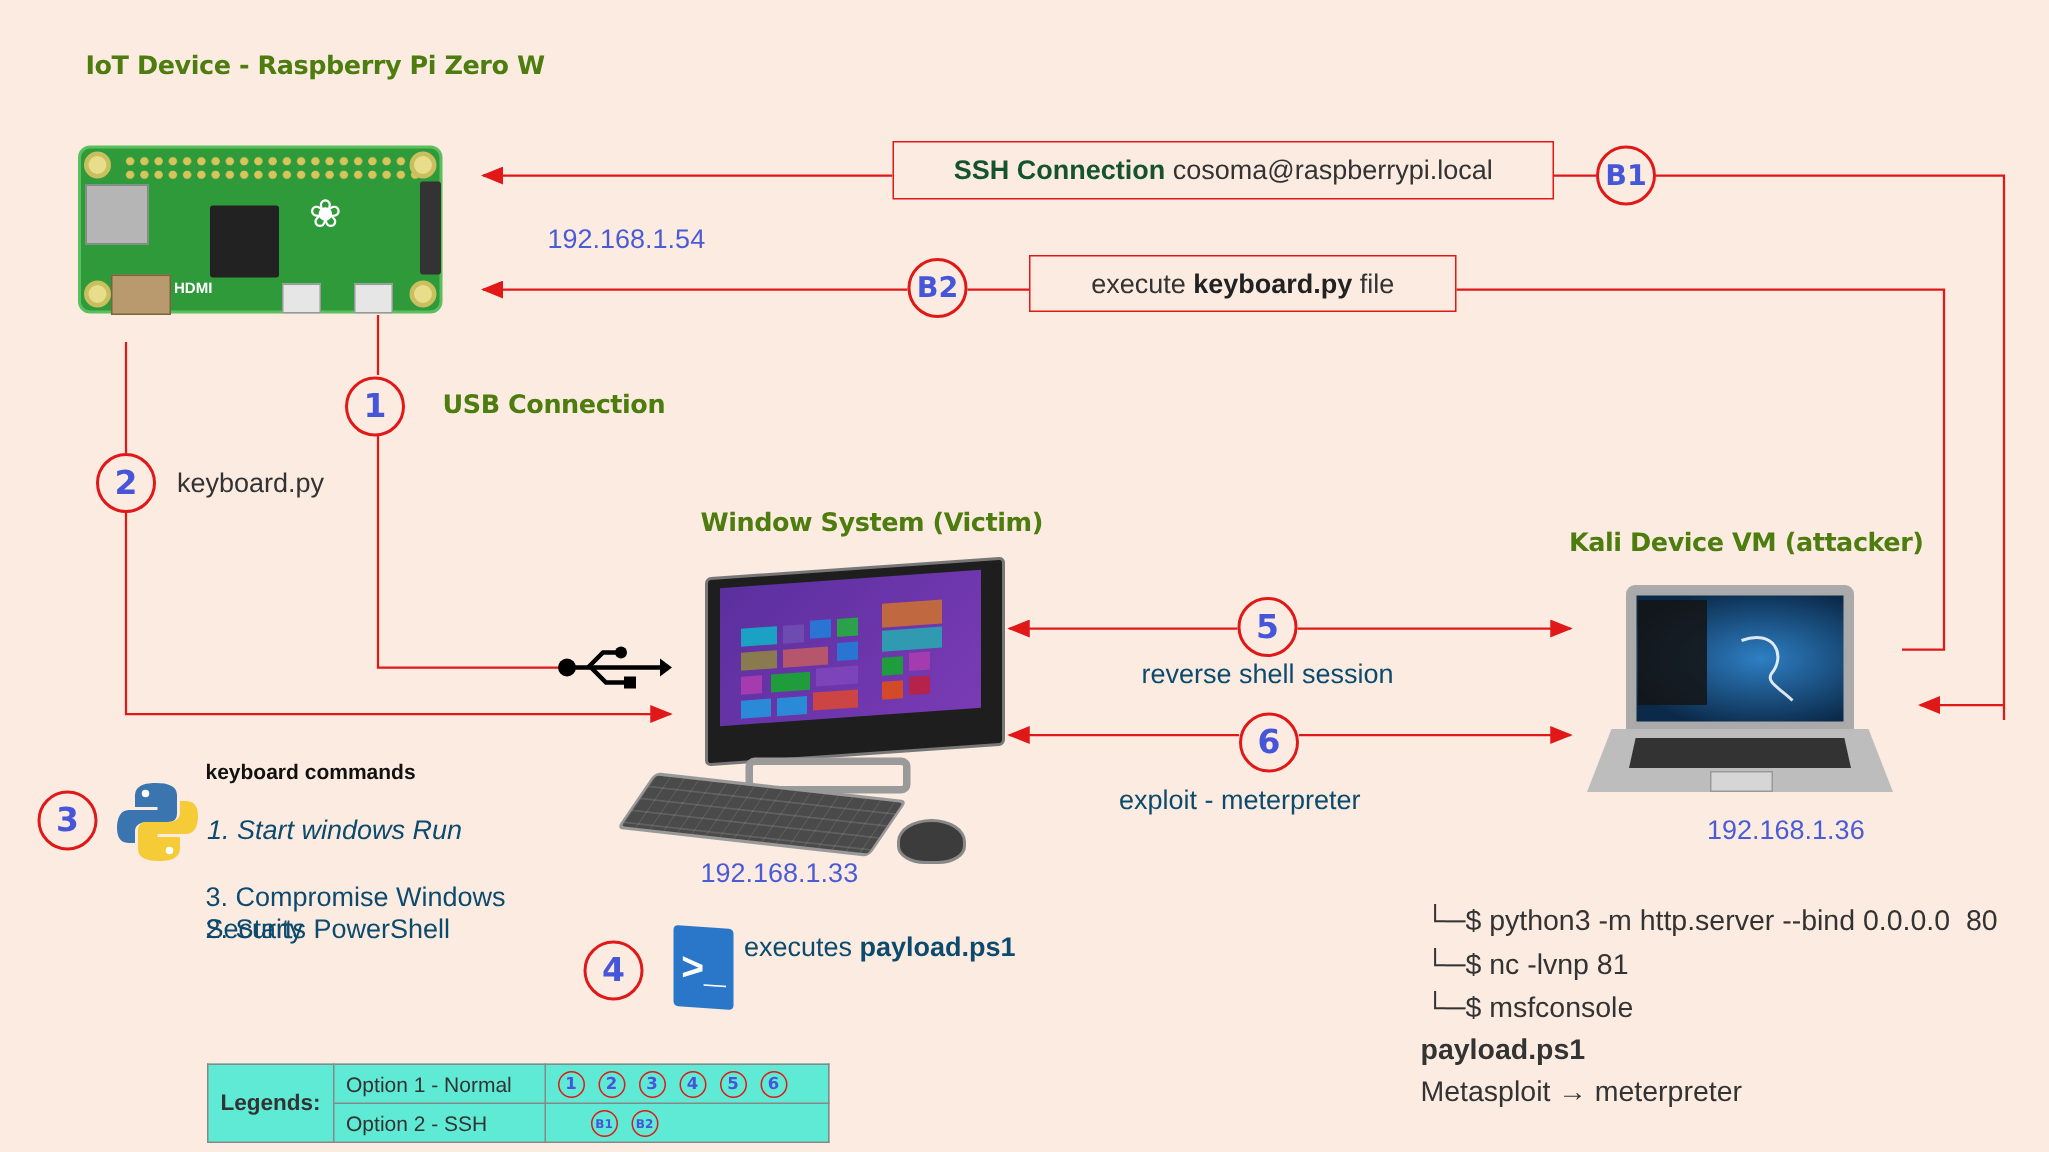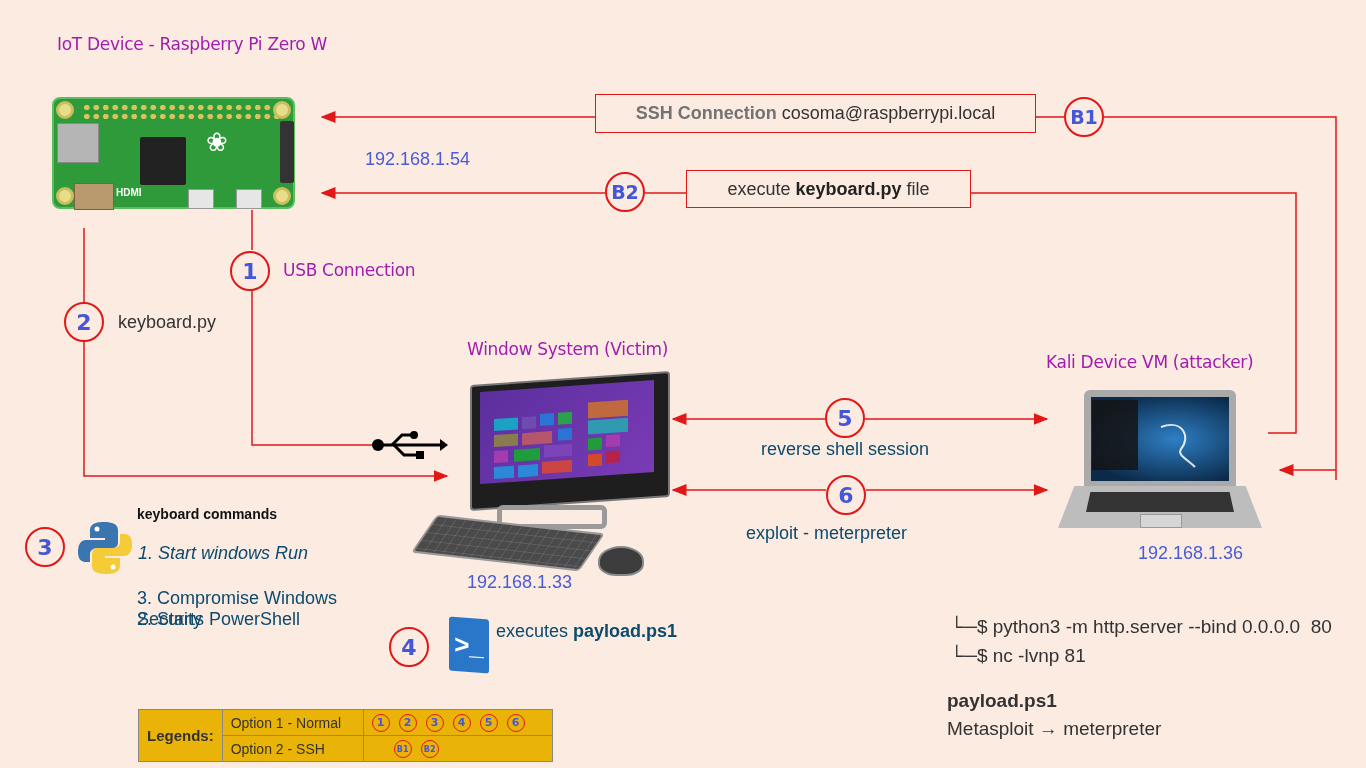--- a/index.html
+++ b/index.html
@@ -4,21 +4,21 @@
 <style>
   html, body { margin: 0; padding: 0; }
   body {
     width: 1366px; height: 768px; position: relative; overflow: hidden;
     background: #fbebe1;
     font-family: "Liberation Sans", sans-serif;
     color: #222;
   }
   .abs { position: absolute; }
   svg.wires { position: absolute; left: 0; top: 0; width: 1366px; height: 768px; pointer-events: none; }
-  .title { font-weight: normal; font-size: 17px; color: #a21caf; font-family: "DejaVu Sans", sans-serif; letter-spacing: -0.3px; }
+  .title { font-weight: bold; font-size: 17px; color: #4d7c0f; font-family: "DejaVu Sans", sans-serif; letter-spacing: -0.3px; }
   .ip { color: #4a5bd6; font-size: 18px; margin-left: 48px; }
   .badge {
     position: absolute; width: 40px; height: 40px; border: 2px solid #e01818; border-radius: 50%;
     box-sizing: border-box; display: flex; align-items: center; justify-content: center;
     color: #4656d8; font-weight: bold; font-size: 22px; background: #fbebe1;
     font-family: "DejaVu Sans", sans-serif;
   }
   .badge.small { font-size: 19px; }
   .box {
     position: absolute; border: 1.5px solid #e01818; box-sizing: border-box;
@@ -69,21 +69,21 @@
   .laptop .base { position: absolute; left: 0; top: 96px; width: 204px; height: 42px; background: #bdbdbd;
     clip-path: polygon(8% 0, 92% 0, 100% 100%, 0 100%); }
   .laptop .keys { position: absolute; left: 28px; top: 102px; width: 148px; height: 20px; background: #333;
     clip-path: polygon(3% 0, 97% 0, 100% 100%, 0 100%); }
   .laptop .pad { position: absolute; left: 82px; top: 124px; width: 40px; height: 12px; background: #d6d6d6; border: 1px solid #999; }
 
   .python { position: absolute; left: 78px; top: 520px; width: 54px; height: 56px; }
   .pshell { position: absolute; left: 449px; top: 618px; width: 40px; height: 54px; background: #2a77c9; border-radius: 3px; transform: skewY(4deg); color: #fff; font-weight: bold; font-size: 26px; display: flex; align-items: center; justify-content: center; }
 
   
-  table.legend { position: absolute; left: 138px; top: 709px; border-collapse: collapse; font-size: 14px; color: #333; background: #eab308; }
+  table.legend { position: absolute; left: 138px; top: 709px; border-collapse: collapse; font-size: 14px; color: #333; background: #5eead4; }
   table.legend td { border: 1.5px solid #888; padding: 0 8px; height: 25px; }
   table.legend td.head { font-weight: bold; font-size: 15px; width: 66px; }
   table.legend td.opt { width: 124px; }
   table.legend td.marks { width: 172px; }
   .mini {
     display: inline-flex; width: 18px; height: 18px; border: 1.5px solid #e01818; border-radius: 50%; box-sizing: border-box;
     align-items: center; justify-content: center; color: #4656d8; font-weight: bold; font-size: 11px; margin-right: 9px;
     font-family: "DejaVu Sans", sans-serif;
   }
   .mini.b { font-size: 8px; }
@@ -133,34 +133,34 @@
   <div class="rasp">❀</div>
   <div class="hdmi"></div>
   <div class="hdmitxt">HDMI</div>
   <div class="usb1"></div>
   <div class="usb2"></div>
   <div class="cam"></div>
 </div>
 <div class="abs ip" style="left:317px; top:149px;">192.168.1.54</div>
 
 <div class="box" style="left:595px; top:94px; width:441px; height:39px;">
-  <b style="color:#737373;">SSH Connection</b>
+  <b style="color:#14532d;">SSH Connection</b>
   <span style="white-space:pre;"> cosoma@raspberrypi.local</span>
 </div>
 <div class="badge small" style="left:1064px; top:97px;">B1</div>
 
 <div class="badge small" style="left:605px; top:172px;">B2</div>
 <div class="box" style="left:686px; top:170px; width:285px; height:38px;">
   <span style="white-space:pre;">execute </span>
   <b style="color:#222;">keyboard.py</b>
   <span style="white-space:pre;"> file</span>
 </div>
 
 <div class="badge" style="left:230px; top:251px;">1</div>
-<div class="abs title" style="left:283px; top:260px;">USB Connection</div>
+<div class="abs title" style="left:295px; top:260px;">USB Connection</div>
 <div class="abs" style="left:370px; top:429px; font-size:34px; line-height:34px; color:#000;">
   <svg width="78" height="34" viewBox="0 0 78 34">
     <circle cx="8" cy="16" r="6" fill="#000"></circle>
     <path d="M8,16 L70,16" stroke="#000" stroke-width="3"></path>
     <path d="M70,10 L78,16 L70,22 z" fill="#000"></path>
     <path d="M22,16 L32,6 L42,6" stroke="#000" stroke-width="3" fill="none"></path>
     <circle cx="44" cy="6" r="4" fill="#000"></circle>
     <path d="M24,16 L34,26 L46,26" stroke="#000" stroke-width="3" fill="none"></path>
     <rect x="46" y="22" width="8" height="8" fill="#000"></rect>
   </svg>
@@ -212,23 +212,24 @@
       <path d="M70,30 C92,22 100,40 90,52 C86,58 96,62 104,70" stroke="#fff" stroke-width="2" fill="none" opacity="0.85"></path>
     </svg>
   </div>
   <div class="menu"></div>
   <div class="base"></div>
   <div class="keys"></div>
   <div class="pad"></div>
 </div>
 <div class="abs ip" style="left:1090px; top:543px;">192.168.1.36</div>
 
-<div class="abs" style="left:950px; top:600px;margin-top:12px;">
+<div class="abs" style="left:950px; top:600px;">
   <div class="cmd" style="white-space:pre;">└─$ python3 -m http.server --bind 0.0.0.0  80</div>
   <div class="cmd">└─$ nc -lvnp 81</div>
+  <div class="cmd">└─$ msfconsole</div>
 </div>
 <div class="abs cmd" style="left:947px; top:686px; font-weight:bold; color:#333;">payload.ps1</div>
 <div class="abs cmd" style="left:947px; top:714px;">Metasploit → meterpreter</div>
 
 <div class="badge" style="left:25px; top:527px;">3</div>
 <svg class="python" viewBox="0 0 54 56">
   <path d="M26,2 C12,2 12,8 12,12 L12,18 L27,18 L27,20 L8,20 C2,20 0,26 0,32 C0,40 4,42 8,42 L12,42 L12,34 C12,30 16,28 20,28 L34,28 C38,28 40,26 40,22 L40,10 C40,4 34,2 26,2 z" fill="#3a75b0"></path>
   <circle cx="19" cy="9" r="2.5" fill="#fff"></circle>
   <path d="M28,54 C42,54 42,48 42,44 L42,38 L27,38 L27,36 L46,36 C52,36 54,30 54,24 C54,16 50,14 46,14 L42,14 L42,22 C42,26 38,28 34,28 L20,28 C16,28 14,30 14,34 L14,46 C14,52 20,54 28,54 z" fill="#f5cc38"></path>
   <circle cx="35" cy="47" r="2.5" fill="#fff"></circle>

